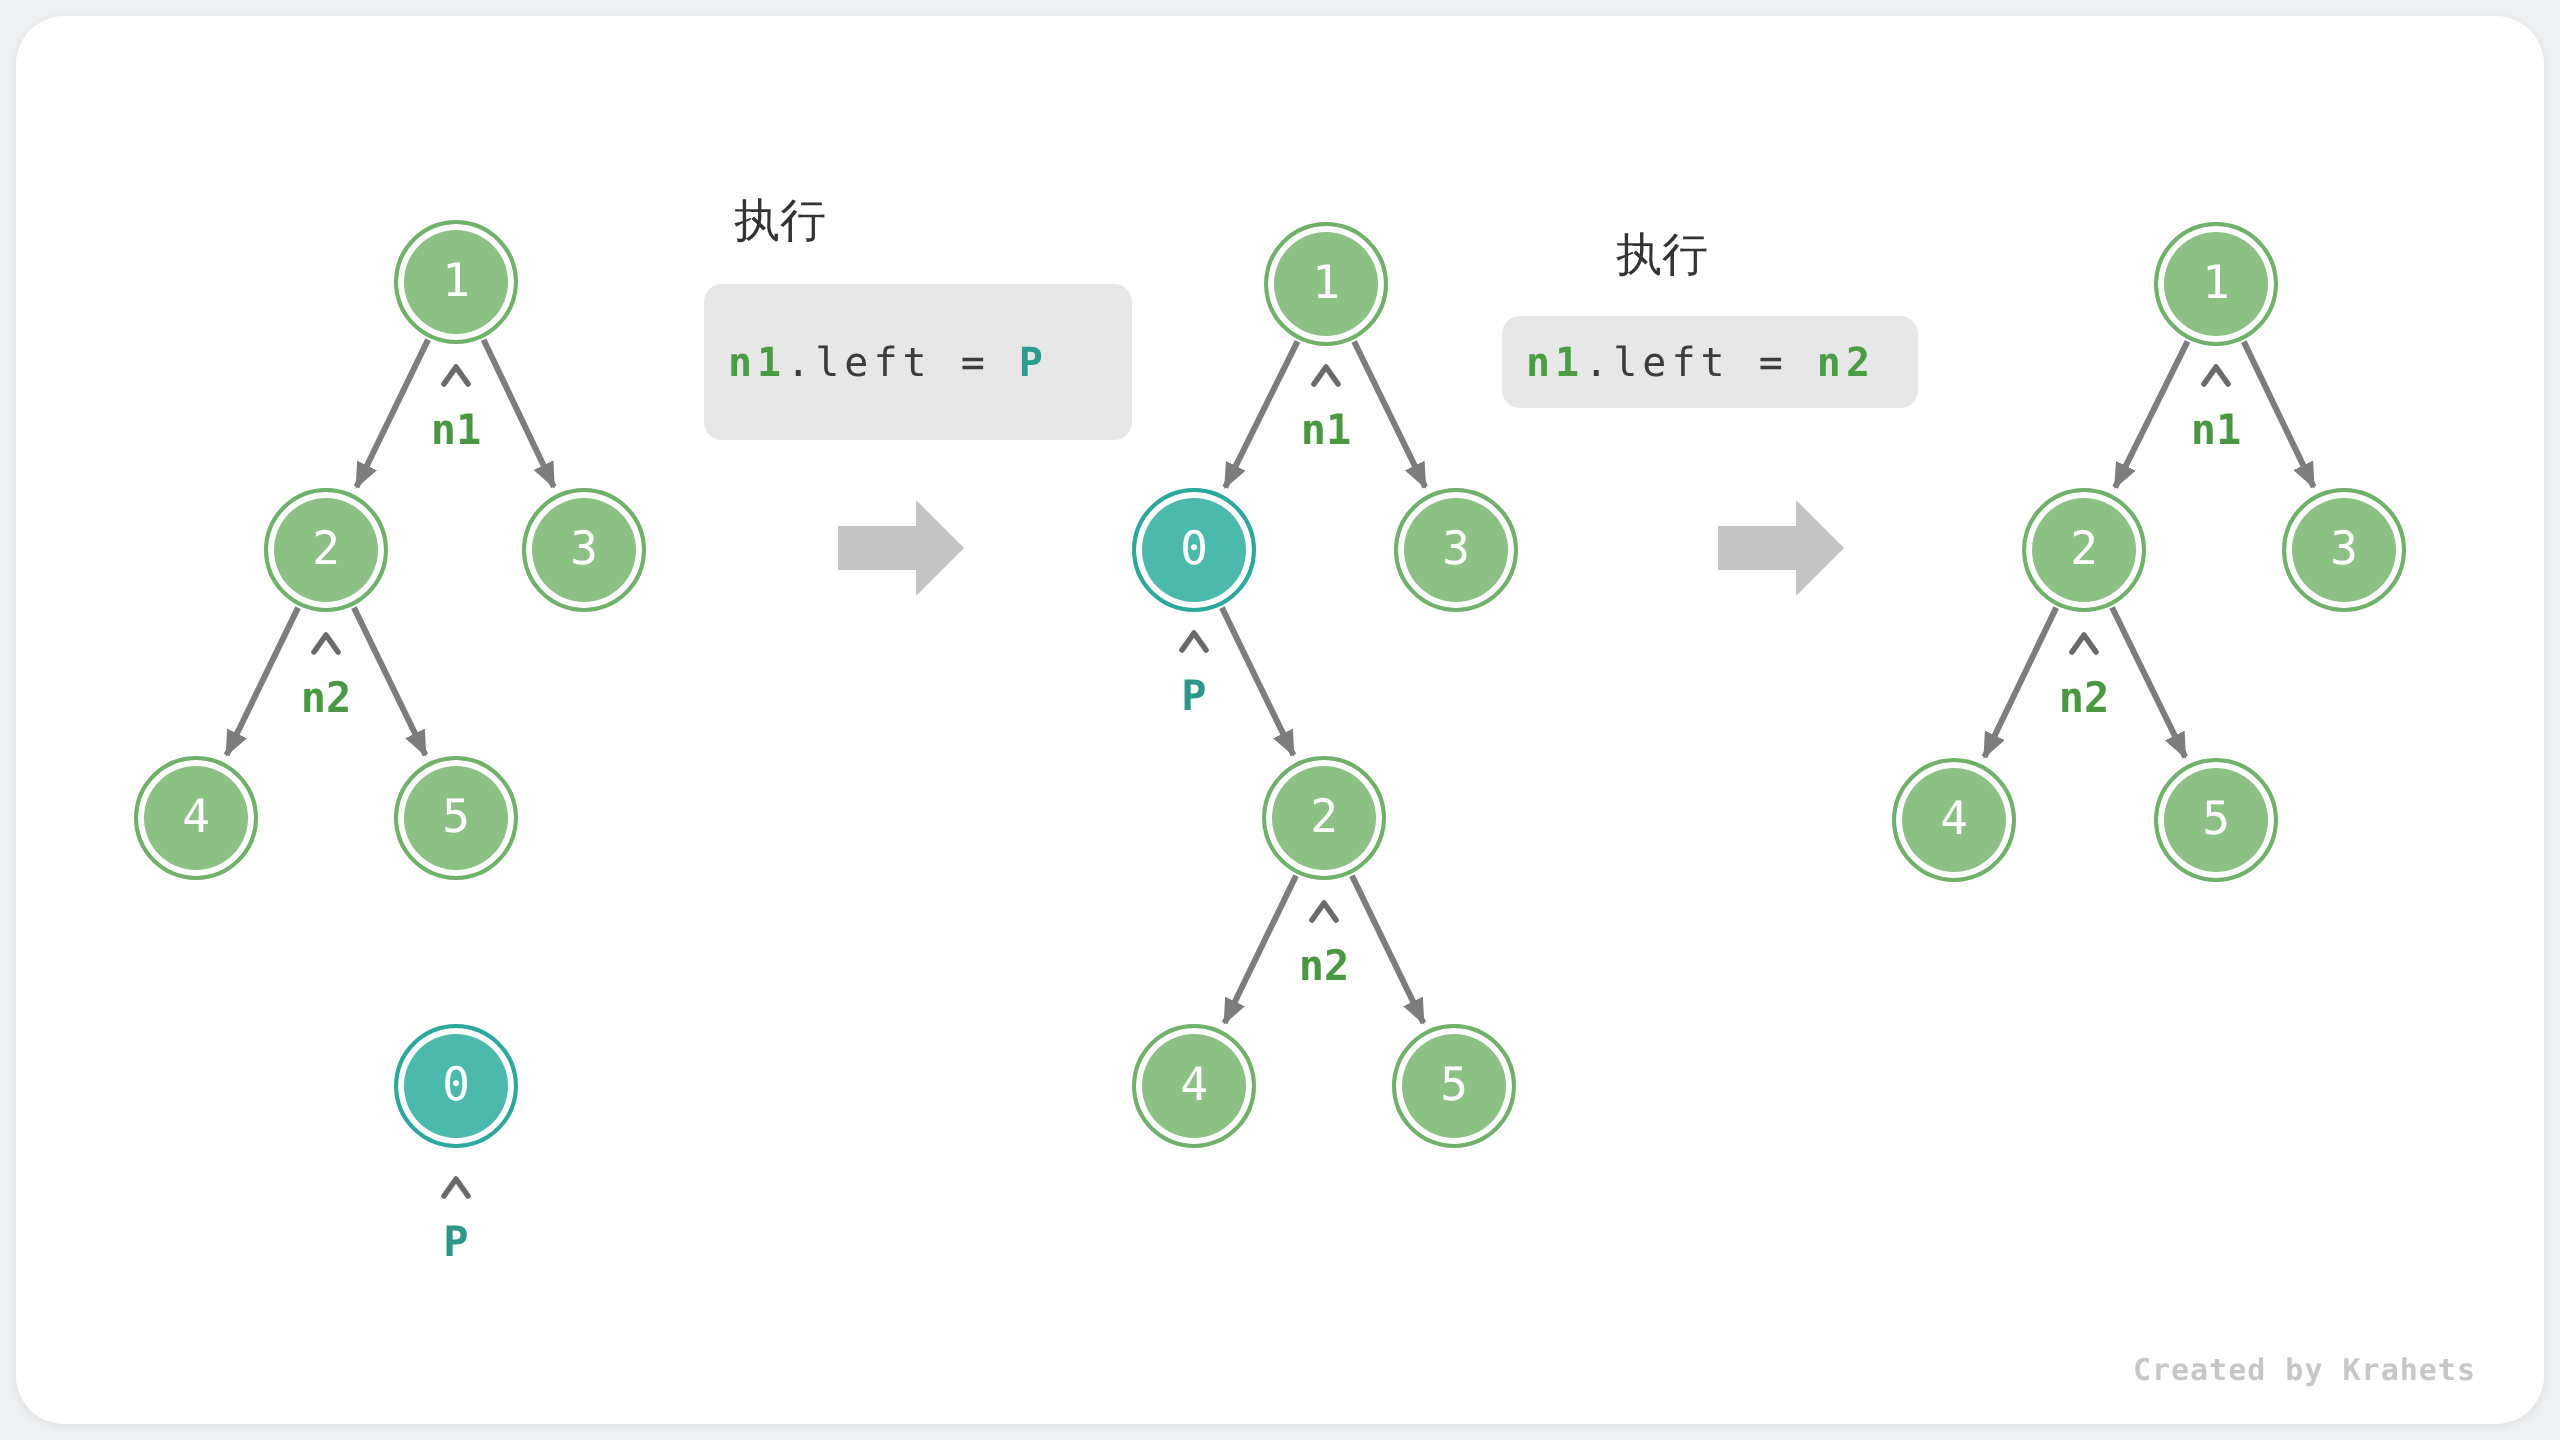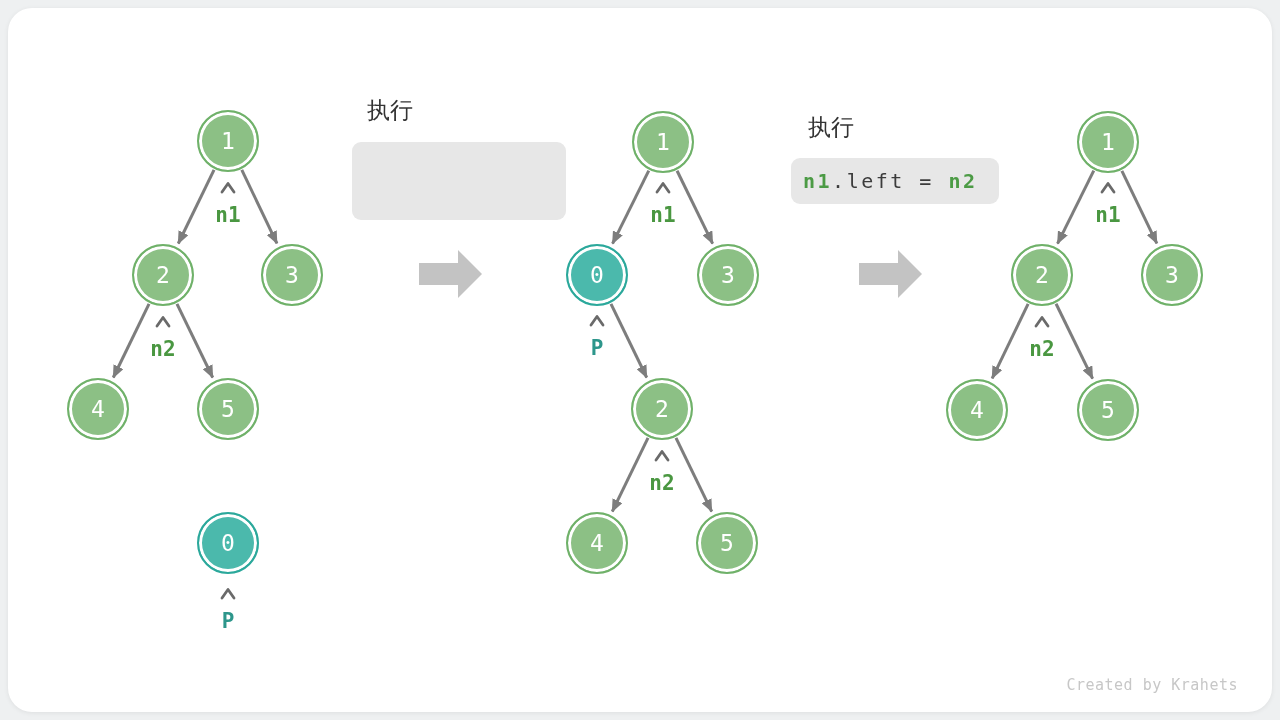--- a/index.html
+++ b/index.html
@@ -61,21 +61,21 @@
     font-size:20px;line-height:36px;letter-spacing:2.5px;
     white-space:pre;color:var(--code-plain);
   }
   .tok-plain{color:var(--code-plain);font-weight:normal;}
   .tok-green{color:var(--code-green);font-weight:bold;}
   .tok-teal{color:var(--code-teal);font-weight:bold;}
   .transition-arrow{position:absolute;width:63px;height:48px;}
   #watermark{
     position:absolute;right:42px;bottom:26px;
     font-family:"DejaVu Sans Mono","Liberation Mono",monospace;
-    font-size:15px;color:var(--watermark-text);letter-spacing:0.5px;
+    font-size:15px;color:var(--watermark-text);letter-spacing:0.5px;font-weight:bold;
   }
 </style>
 </head>
 <body>
 
 <div id="stage">
   <div id="canvas"></div>
   <svg id="edge-layer" width="1280" height="720" viewBox="0 0 1280 720">
     <defs>
       <marker id="arrowhead" markerUnits="userSpaceOnUse" markerWidth="13" markerHeight="11" refX="12" refY="5.5" orient="auto">
@@ -165,23 +165,24 @@
       </div>
       <div class="node" style="left: 1077px; top: 379px;">
         <span>5</span>
       </div>
       <div class="pointer-label green" style="left: 1108px; top: 215px;">n1</div>
       <div class="pointer-label green" style="left: 1042px; top: 349px;">n2</div>
     </div>
   <div id="steps-layer">
       <div class="step-heading" style="left: 367px; top: 95px;">执行</div>
       <div class="code-box" style="left: 352px; top: 142px; width: 214px; height: 78px;">
+        <div class="code-line"><span class="tok-green">n1</span><span class="tok-plain">.left = </span><span class="tok-teal">P</span></div>
       </div>
       <div class="step-heading" style="left: 808px; top: 112px;">执行</div>
-      <div class="code-box" style="left: 791px; top: 158px; width: 208px; height: 46px;">
+      <div class="code-box" style="left: 751px; top: 158px; width: 208px; height: 46px;">
         <div class="code-line"><span class="tok-green">n1</span><span class="tok-plain">.left = </span><span class="tok-green">n2</span></div>
       </div>
     </div>
   <div id="arrows-layer">
       <svg class="transition-arrow" viewBox="0 0 63 48" style="left: 419px; top: 250px;">
         <polygon points="0,13 39,13 39,0 63,24 39,48 39,35 0,35" fill="#c3c3c3"></polygon>
       </svg>
       <svg class="transition-arrow" viewBox="0 0 63 48" style="left: 859px; top: 250px;">
         <polygon points="0,13 39,13 39,0 63,24 39,48 39,35 0,35" fill="#c3c3c3"></polygon>
       </svg>

